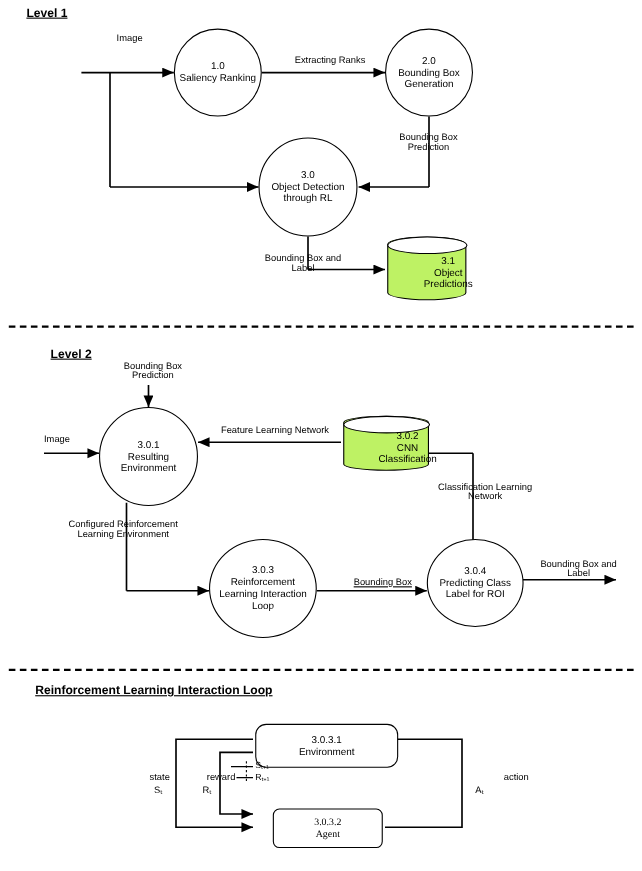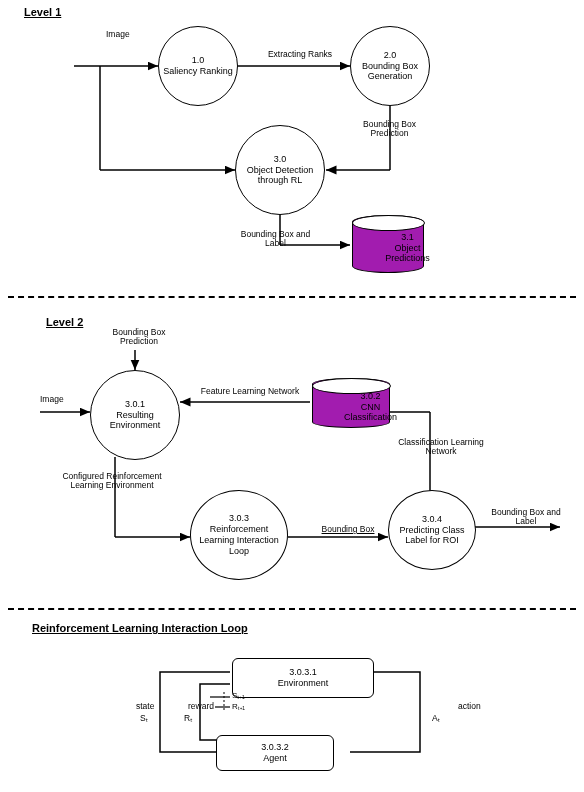--- a/index.html
+++ b/index.html
@@ -28,21 +28,21 @@
     justify-content: center;
     text-align: center;
     background: #fff;
     line-height: 1.2;
     padding: 4px;
   }
   .cylinder {
     position: absolute;
     border: 1.5px solid #000;
     border-radius: 50% / 12%;
-    background: #a21caf;
+    background: #bef264;
     text-align: center;
     display: flex;
     flex-direction: column;
     justify-content: center;
     align-items: center;
     line-height: 1.2;
     padding-left: 39px;
   }
   .cylinder::before {
     content: "";
@@ -191,25 +191,25 @@
 
   <path d="M230,62 L200,62 L200,118 L230,118" fill="none" stroke="#000" stroke-width="1.5" marker-end="url(#ah3)"></path>
 
   <line x1="230" y1="75" x2="210" y2="75" stroke="#000" stroke-width="1.2"></line>
   <line x1="230" y1="85" x2="215" y2="85" stroke="#000" stroke-width="1.2"></line>
   <line x1="224" y1="70" x2="224" y2="90" stroke="#000" stroke-width="1" stroke-dasharray="2,2"></line>
 
   <path d="M350,130 L420,130 L420,50 L350,50" fill="none" stroke="#000" stroke-width="1.5" marker-end="url(#ah3)"></path>
 </svg>
 
-<div class="rect-node" style="top:658px; left:232px; width:142px; height:40px;">
+<div class="rect-node" style="top:658px; left:232px; width:130px; height:40px;border-radius:10px;">
   <div>3.0.3.1</div>
   <div>Environment</div>
 </div>
-<div class="rect-node" style="top:735px; left:216px; width:118px; height:36px;">
+<div class="rect-node" style="top:735px; left:248px; width:100px; height:36px;font-family:Liberation Serif, serif;">
   <div>3.0.3.2</div>
   <div>Agent</div>
 </div>
 
 <div class="label" style="top:702px; left:136px;">state</div>
 <div class="label" style="top:714px; left:140px;">Sₜ</div>
 <div class="label" style="top:702px; left:176px;padding-left:12px;">reward</div>
 <div class="label" style="top:714px; left:184px;">Rₜ</div>
 <div class="label" style="top:692px; left:232px; font-size:8px;">Sₜ₊₁</div>
 <div class="label" style="top:703px; left:232px; font-size:8px;">Rₜ₊₁</div>

